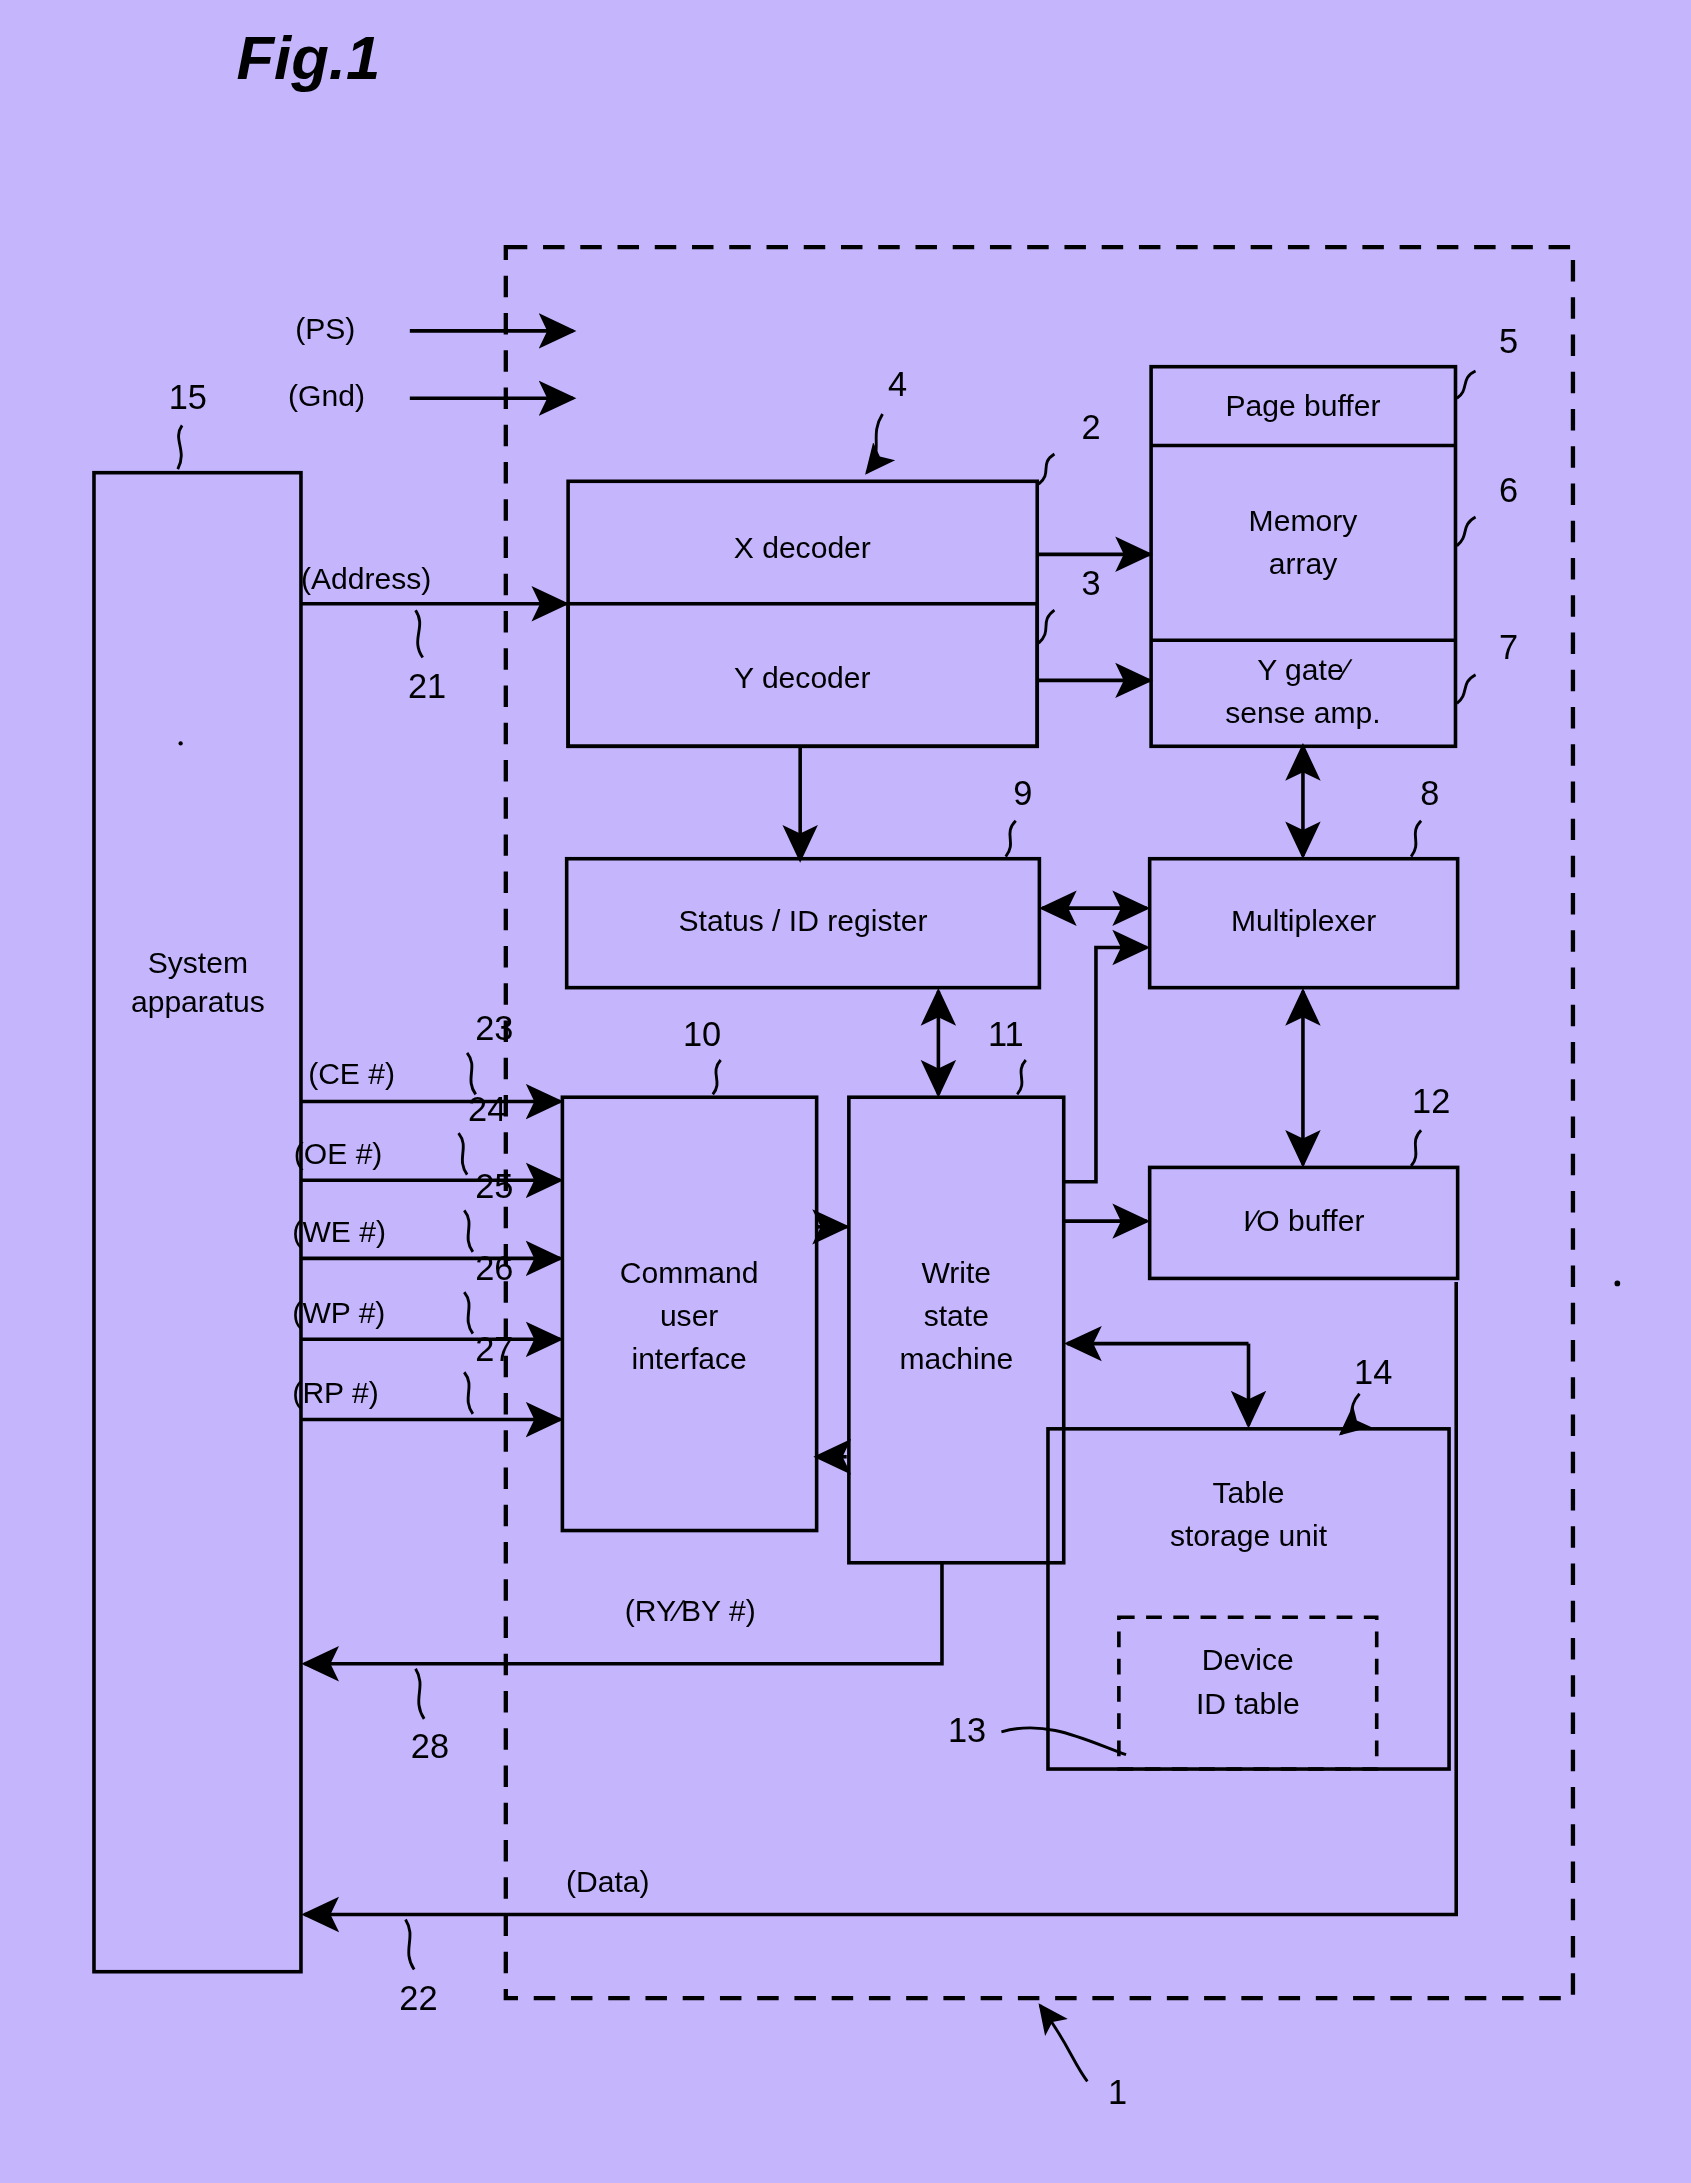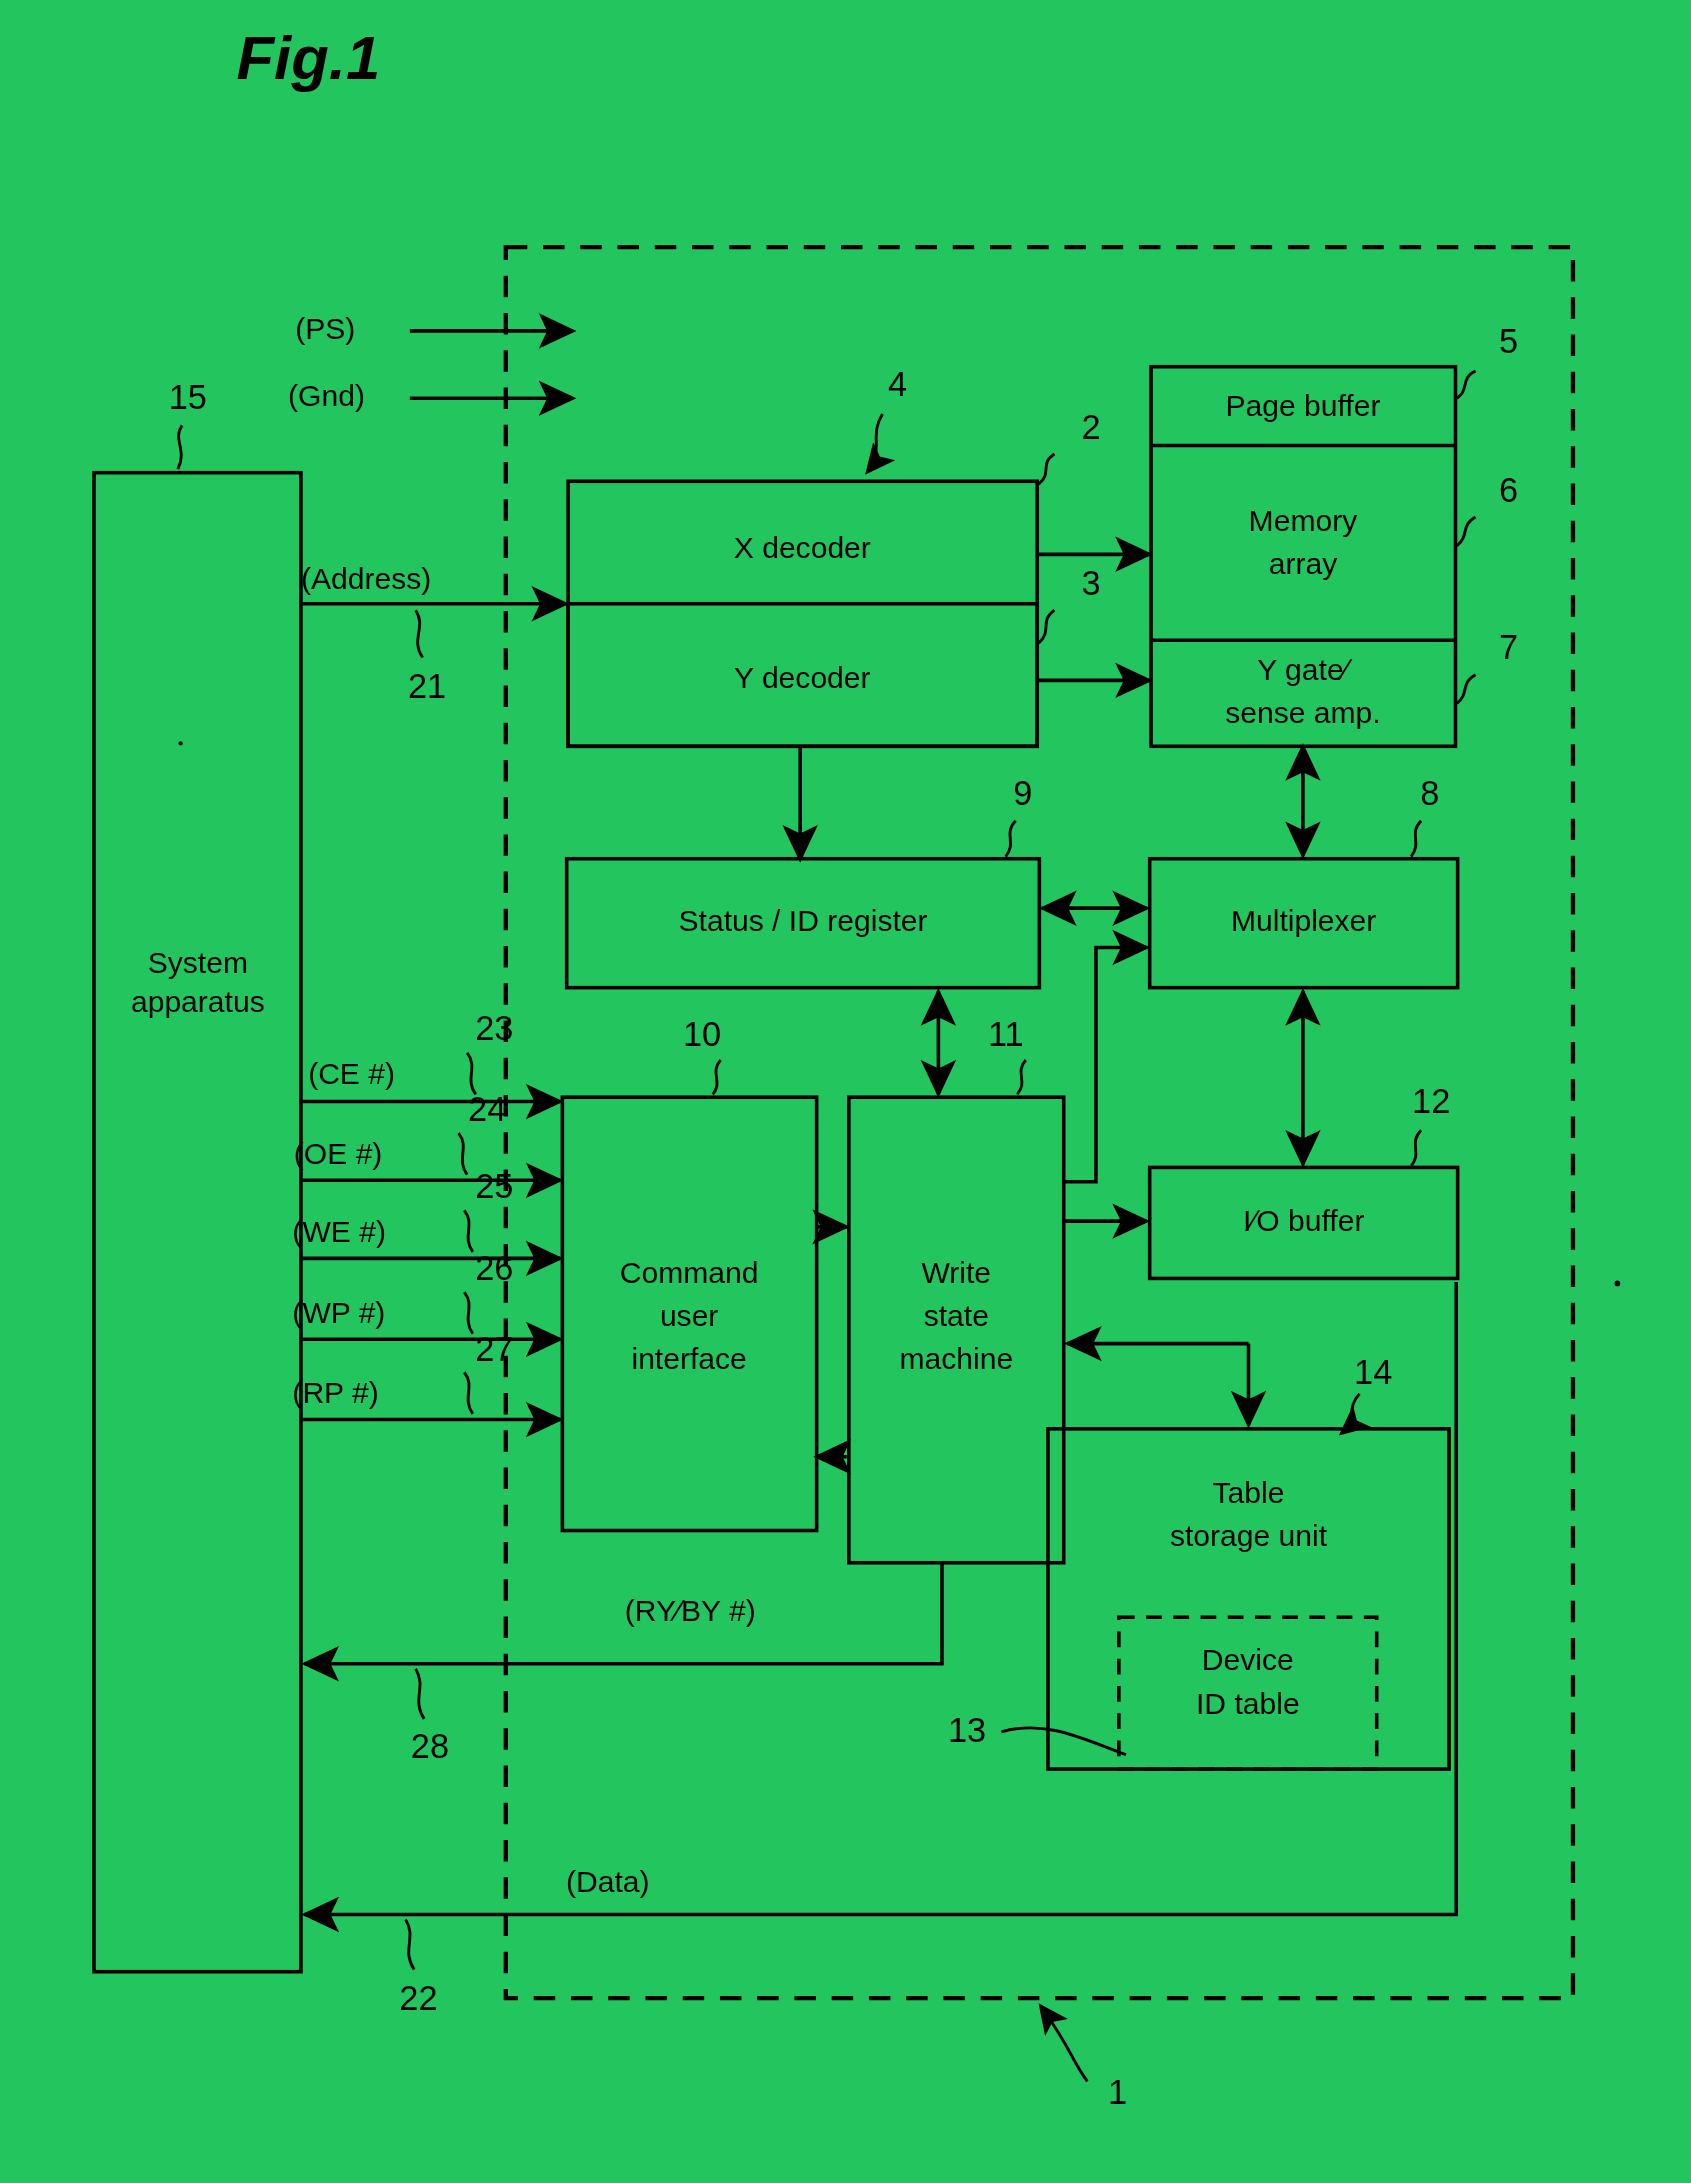--- a/index.html
+++ b/index.html
@@ -4,21 +4,21 @@
 <style>
   html, body {
     margin: 0;
     padding: 0;
     background: #ffffff;
   }
   #page {
     position: relative;
     width: 1692px;
     height: 2183px;
-    background: #22c55e;
+    background: #c4b5fd;
     overflow: hidden;
     font-family: "Liberation Sans", sans-serif;
   }
   #figure-svg {
     position: absolute;
     top: 0;
     left: 0;
     width: 1692px;
     height: 2183px;
   }

